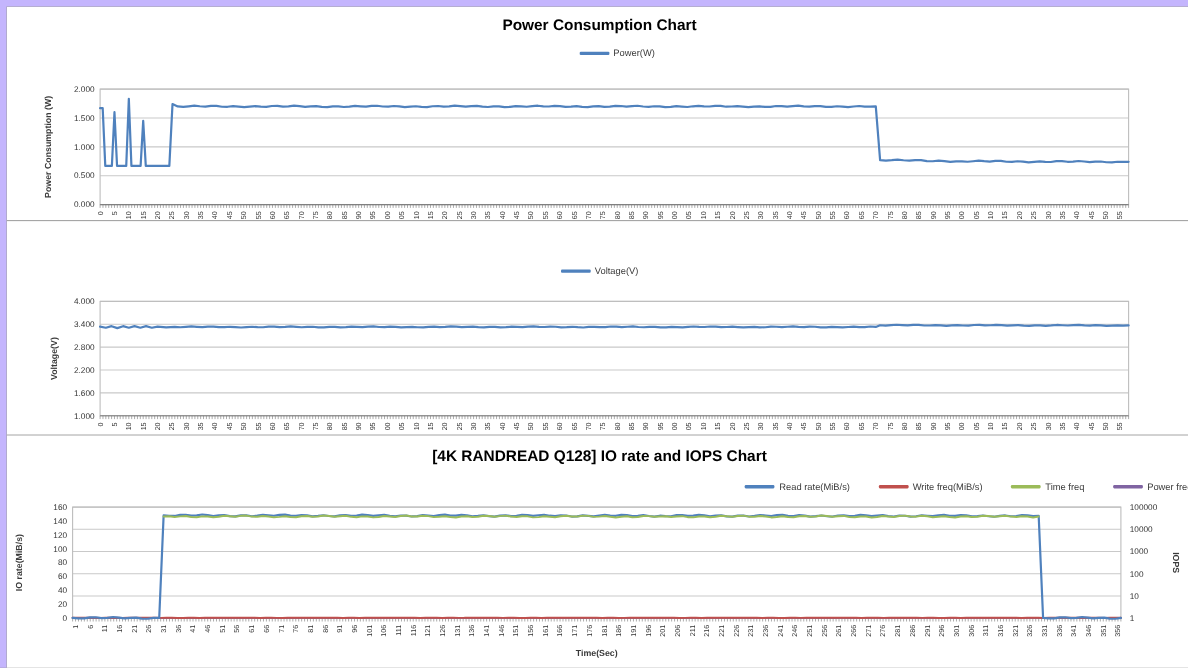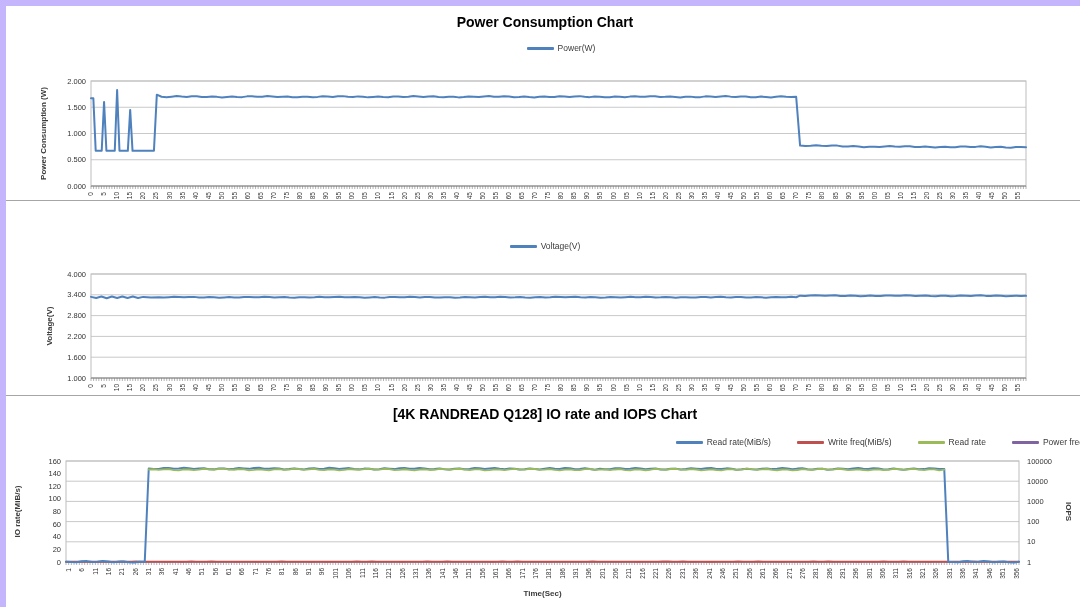--- a/index.html
+++ b/index.html
@@ -231,21 +231,21 @@
         <span class="leg-item">
           <span class="leg-line" style="background: rgb(79, 129, 189);"></span>
           <span class="leg-label">Read rate(MiB/s)</span>
         </span>
         <span class="leg-item">
           <span class="leg-line" style="background: rgb(192, 80, 77);"></span>
           <span class="leg-label">Write freq(MiB/s)</span>
         </span>
         <span class="leg-item">
           <span class="leg-line" style="background: rgb(155, 187, 89);"></span>
-          <span class="leg-label">Read rate</span>
+          <span class="leg-label">Time freq</span>
         </span>
         <span class="leg-item">
           <span class="leg-line" style="background: rgb(128, 100, 162);"></span>
           <span class="leg-label">Power freq</span>
         </span>
       </div>
     <svg class="plot" id="svg2" width="1078" height="215" viewBox="0 0 1078 215">
         <line x1="60" y1="145.8" x2="1013" y2="145.8" stroke="#c9c9c9" stroke-width="1"></line>
         <line x1="60" y1="125.6" x2="1013" y2="125.6" stroke="#c9c9c9" stroke-width="1"></line>
         <line x1="60" y1="105.4" x2="1013" y2="105.4" stroke="#c9c9c9" stroke-width="1"></line>

